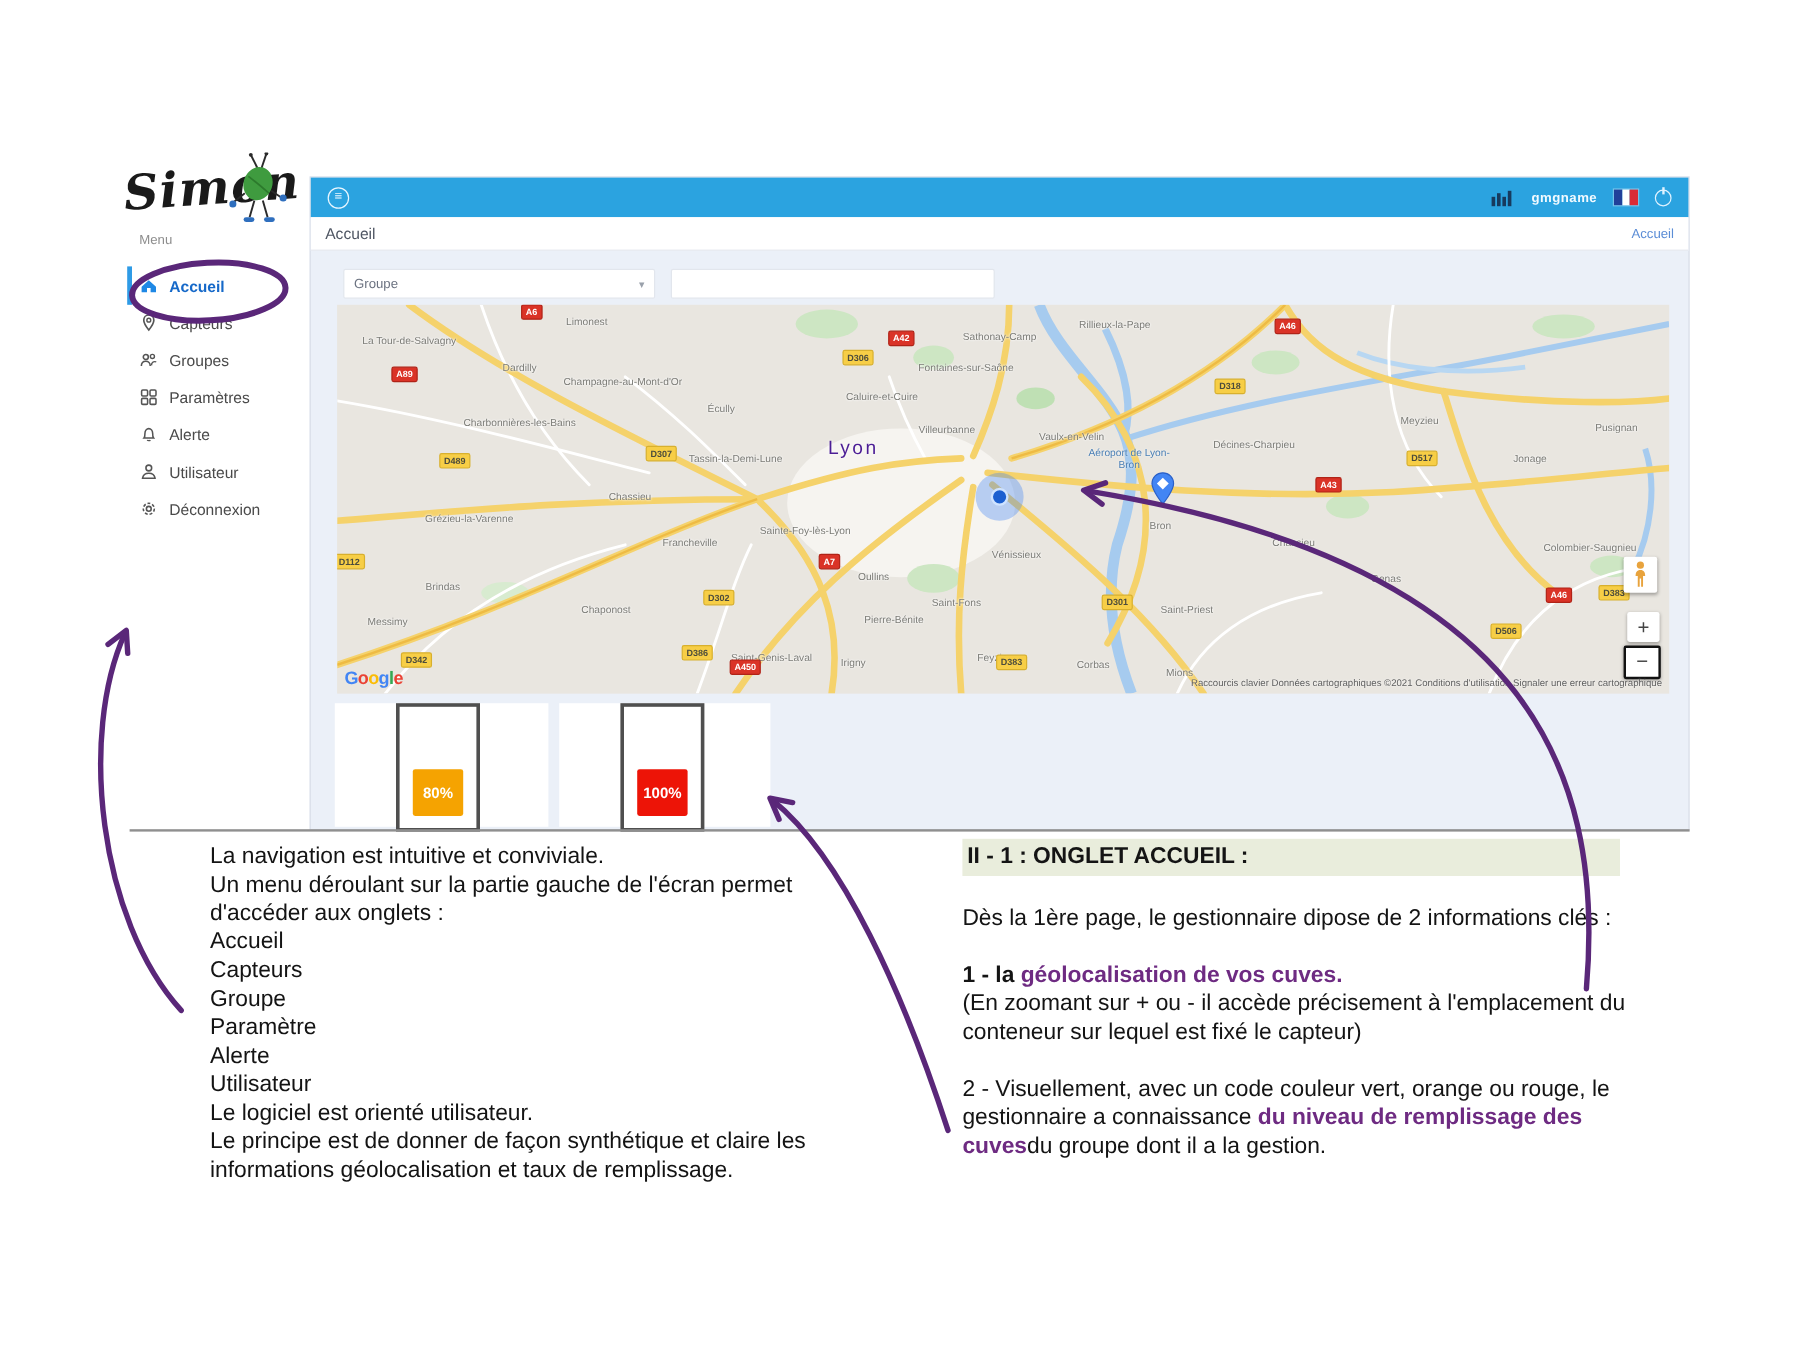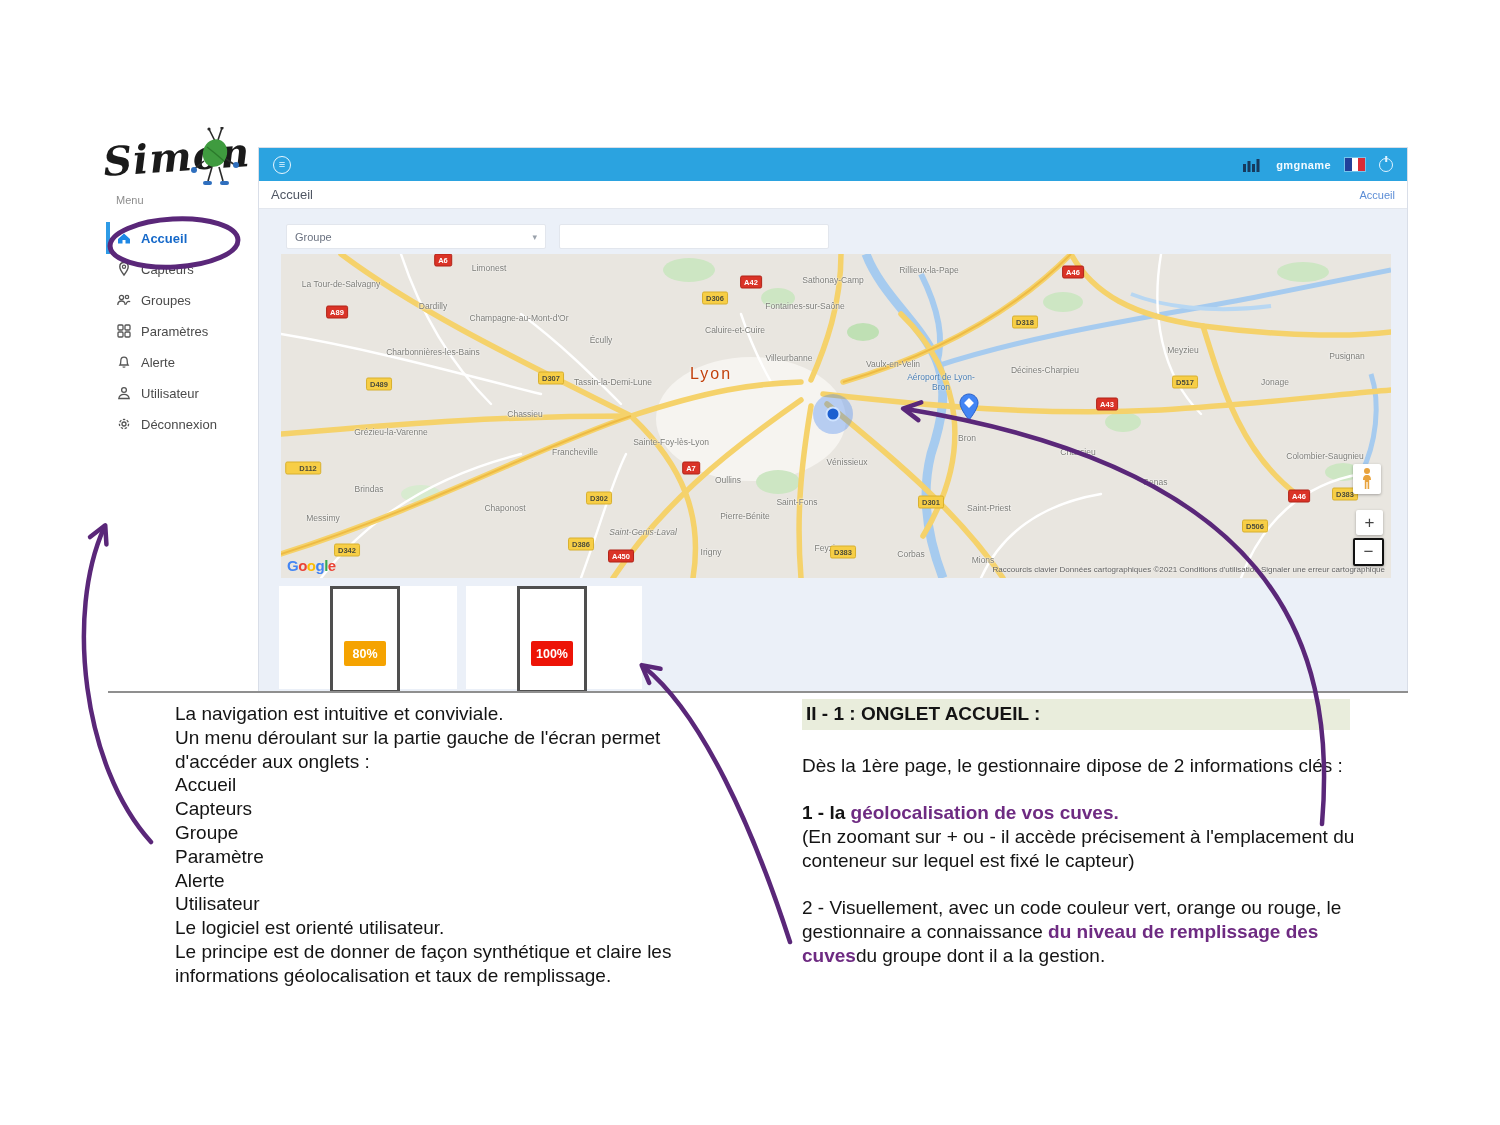--- a/index.html
+++ b/index.html
@@ -49,21 +49,21 @@
     border:1px solid #e2e6ed; border-radius:2px; font-size:11px; padding:0 8px; outline:none; }
 
   
   #map { position:absolute; left:22px; top:106px; width:1110px; height:324px; background:#e9e6e0;
     overflow:hidden; cursor:grab; }
   #map svg.base { position:absolute; left:0; top:0; }
   .map-layer { position:absolute; left:0; top:0; width:100%; height:100%; }
   .city { position:absolute; transform:translate(-50%,-50%); font-size:8.5px; color:#7b7b76;
     white-space:nowrap; text-shadow:0 0 2px #fff, 0 0 2px #fff; }
   .big-city { position:absolute; left:430px; top:120px; transform:translate(-50%,-50%);
-    font-size:16px; color:#c2410c; letter-spacing:2px; text-shadow:0 0 3px #fff; }
+    font-size:16px; color:#4c1d95; letter-spacing:2px; text-shadow:0 0 3px #fff; }
   .airport { position:absolute; left:660px; top:128px; transform:translate(-50%,-50%);
     font-size:8.5px; color:#4a7fb5; width:70px; text-align:center; line-height:1.2; text-shadow:0 0 2px #fff; }
   .shield { position:absolute; transform:translate(-50%,-50%); font-size:7.5px; font-weight:bold;
     padding:1px 3px; border-radius:2px; white-space:nowrap; }
   .shield.red { background:#da3327; color:#fff; border:1px solid #b02317; }
   .shield.yel { background:#f7ce46; color:#4c4c3c; border:1px solid #d8b02e; }
   .geo-marker { position:absolute; left:552px; top:160px; width:40px; height:40px; transform:translate(-50%,-50%); }
   .geo-halo { position:absolute; inset:0; border-radius:50%; background:rgba(66,133,244,.35); }
   .geo-dot { position:absolute; left:50%; top:50%; width:15px; height:15px; transform:translate(-50%,-50%);
     border-radius:50%; background:#1b5fd0; border:2px solid #cfe3ff; }
@@ -75,21 +75,21 @@
   .zoom-out { left:1072px; top:284px; width:31px; height:28px; font-size:17px; color:#444; border:2px solid #111; }
   .gmap-logo { position:absolute; left:6px; top:303px; font-size:15px; font-weight:bold; letter-spacing:-.5px; }
   .gmap-logo span { display:inline; }
   .attribution { position:absolute; right:6px; bottom:4px; font-size:8px; color:#5f5f5f; text-shadow:0 0 2px #fff; }
 
   
   .card { position:absolute; top:438px; height:103px; background:#fff; cursor:pointer; }
   .card.c1 { left:20px; width:178px; }
   .card.c2 { left:207px; width:176px; }
   .tank { position:absolute; left:51px; top:0; width:70px; height:107px; border:3px solid #4f4f4f; background:#fff; }
-  .badge { position:absolute; left:50%; top:52px; transform:translateX(-50%); min-width:42px; height:25px;
+  .badge { position:absolute; left:50%; top:52px; transform:translateX(-50%); min-width:42px; height:39px;
     color:#fff; font-size:12.5px; font-weight:bold; display:flex; align-items:center; justify-content:center;
     border-radius:2px; padding:0 4px; }
   .badge.orange { background:#f5a301; }
   .badge.red { background:#ed1407; }
 
   #divider { position:absolute; left:108px; top:691px; width:1300px; height:2px; background:#8f8f8f; }
 
   
   #left-text { position:absolute; left:175px; top:702px; width:580px; font-size:19px;
     color:#141414; line-height:23.8px; }
@@ -289,21 +289,21 @@
           <span class="city" style="left: 152px; top: 98px;">Charbonnières-les-Bains</span>
           <span class="city" style="left: 332px; top: 128px;">Tassin-la-Demi-Lune</span>
           <span class="city" style="left: 244px; top: 160px;">Chassieu</span>
           <span class="city" style="left: 110px; top: 178px;">Grézieu-la-Varenne</span>
           <span class="city" style="left: 88px; top: 220px; margin-top: 15px;">Brindas</span>
           <span class="city" style="left: 42px; top: 264px;">Messimy</span>
           <span class="city" style="left: 224px; top: 254px;">Chaponost</span>
           <span class="city" style="left: 294px; top: 198px;">Francheville</span>
           <span class="city" style="left: 390px; top: 188px;">Sainte-Foy-lès-Lyon</span>
           <span class="city" style="left: 447px; top: 226px;">Oullins</span>
-          <span class="city" style="left: 362px; top: 278px; font-style: italic;">Saint-Genis-Laval</span>
+          <span class="city" style="left: 362px; top: 294px;">Saint-Genis-Laval</span>
           <span class="city" style="left: 464px; top: 262px;">Pierre-Bénite</span>
           <span class="city" style="left: 430px; top: 298px;">Irigny</span>
           <span class="city" style="left: 454px; top: 76px;">Caluire-et-Cuire</span>
           <span class="city" style="left: 524px; top: 52px;">Fontaines-sur-Saône</span>
           <span class="city" style="left: 552px; top: 26px;">Sathonay-Camp</span>
           <span class="city" style="left: 648px; top: 16px;">Rillieux-la-Pape</span>
           <span class="city" style="left: 508px; top: 104px;">Villeurbanne</span>
           <span class="city" style="left: 612px; top: 110px;">Vaulx-en-Velin</span>
           <span class="city" style="left: 664px; top: 184px; margin-left: 22px;">Bron</span>
           <span class="city" style="left: 566px; top: 208px;">Vénissieux</span>
@@ -339,21 +339,21 @@
           <span class="shield yel" style="left: 650px; top: 248px;">D301</span>
           <span class="shield yel" style="left: 318px; top: 244px;">D302</span>
           <span class="shield yel" style="left: 66px; top: 296px;">D342</span>
           <span class="shield yel" style="left: 98px; top: 130px;">D489</span>
           <span class="shield yel" style="left: 270px; top: 124px;">D307</span>
           <span class="shield yel" style="left: 300px; top: 290px;">D386</span>
           <span class="shield yel" style="left: 744px; top: 68px;">D318</span>
           <span class="shield yel" style="left: 904px; top: 128px;">D517</span>
           <span class="shield yel" style="left: 974px; top: 272px;">D506</span>
           <span class="shield yel" style="left: 1064px; top: 240px;">D383</span>
-          <span class="shield yel" style="left: 22px; top: 214px; padding-left: 13px;">D112</span>
+          <span class="shield yel" style="left: 5px; top: 214px; padding-left: 13px;">D112</span>
         </div>
 
       <span class="big-city">Lyon</span>
       <span class="airport">Aéroport de Lyon-Bron</span>
 
       <div class="geo-marker">
         <div class="geo-halo"></div>
           <div class="geo-dot"></div>
       </div>
       <svg class="pin" width="20" height="28" viewBox="0 0 20 28">

